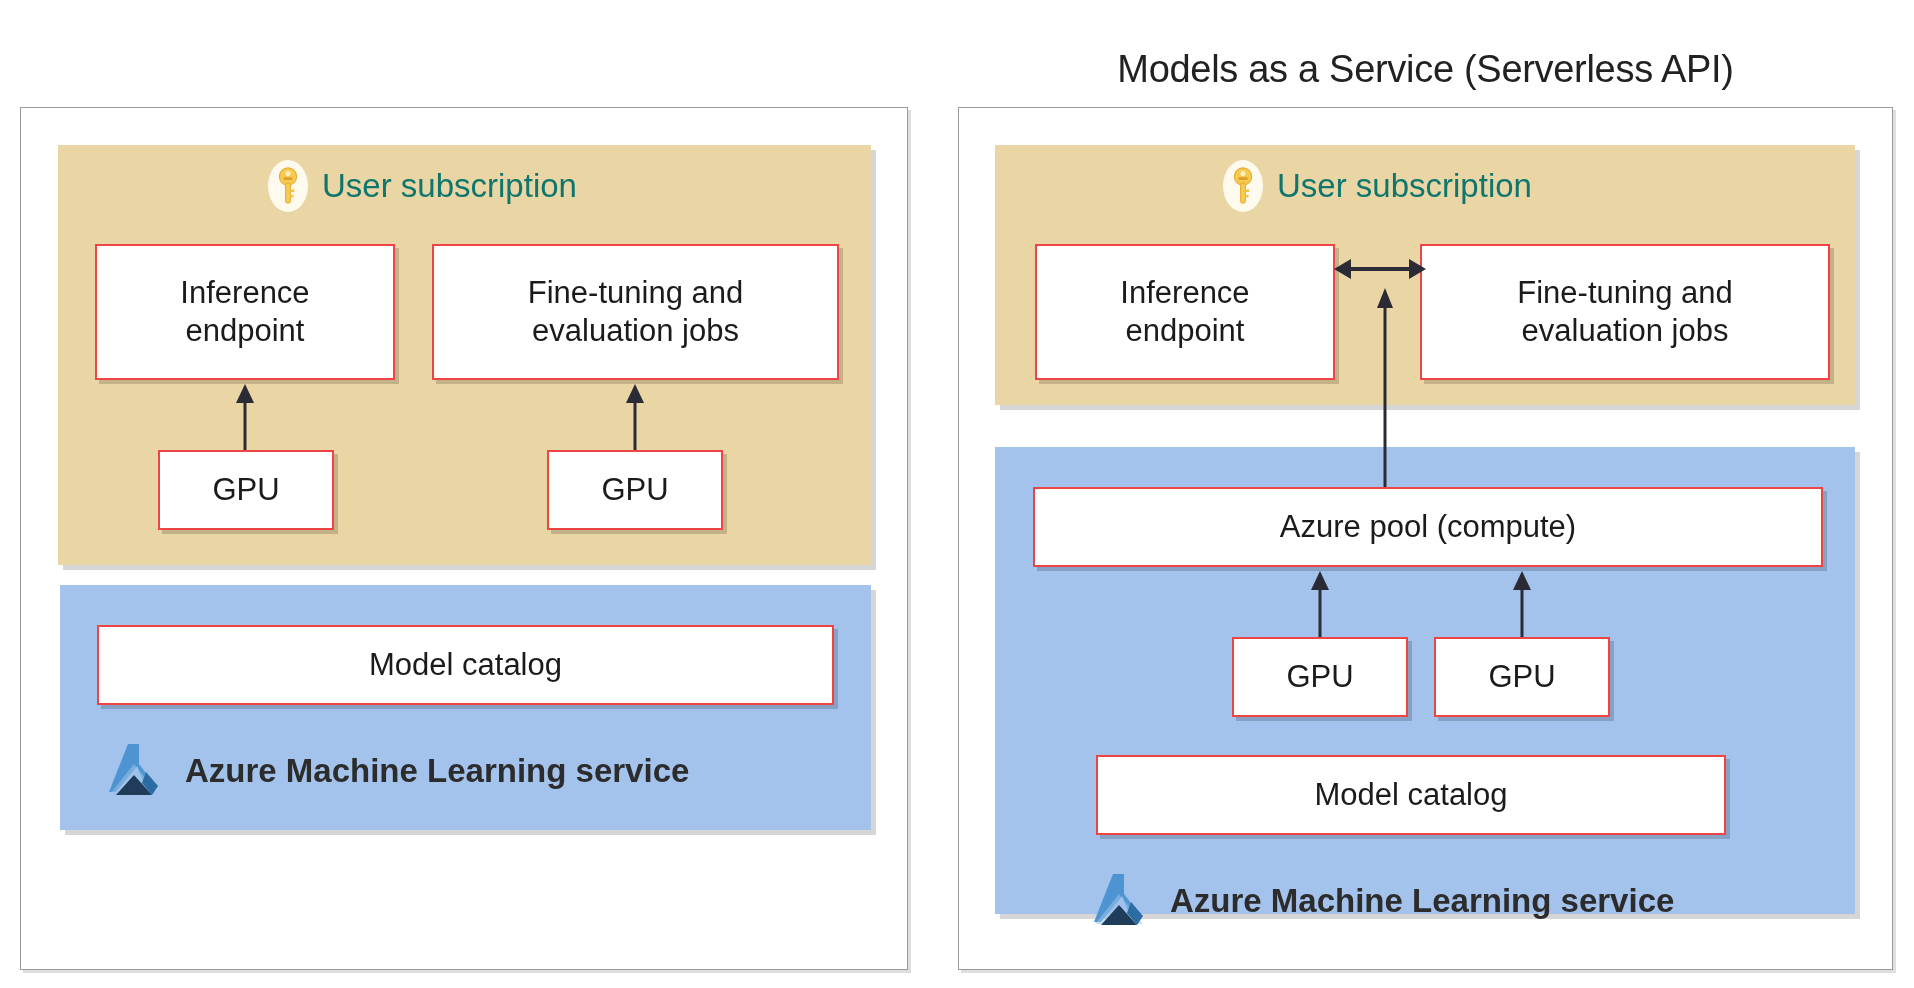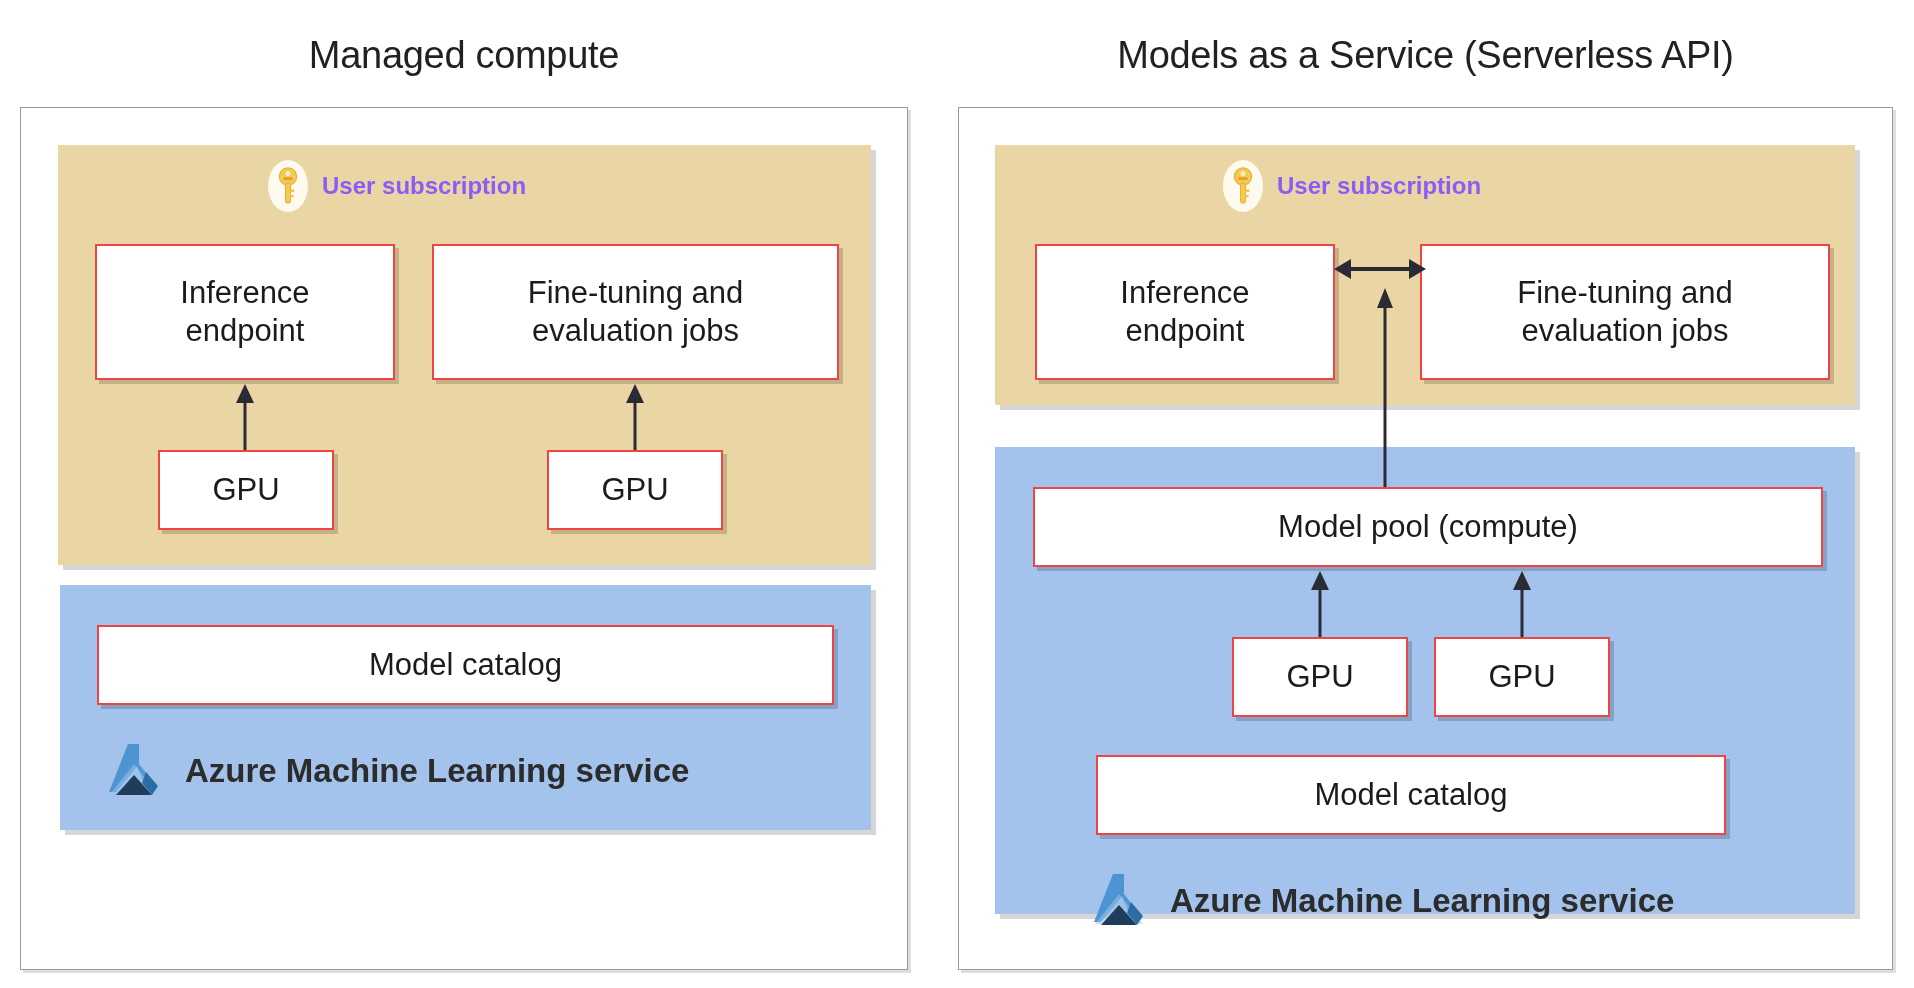--- a/index.html
+++ b/index.html
@@ -21,21 +21,21 @@
   .panel-title {
     position: absolute;
     text-align: center;
     font-size: 38px;
     font-weight: 400;
     color: #212121;
     letter-spacing: -0.3px;
     white-space: nowrap;
   }
   #title-left  { left: 20px;  top: 34px; width: 888px; }
-  #title-right { left: 958px; top: 34px; width: 935px; }
+  #title-right { left: 958px; top: 48px; width: 935px; }
 
   
   .panel {
     position: absolute;
     background: #ffffff;
     border: 1px solid #9a9a9a;
     box-shadow: 3px 3px 0 0 rgba(0,0,0,0.13);
   }
   #panel-left  { left: 20px;  top: 107px; width: 888px; height: 863px; }
   #panel-right { left: 958px; top: 107px; width: 935px; height: 863px; }
@@ -84,23 +84,23 @@
   #box-r-gpu1       { left: 1232px; top: 637px; width: 176px; height: 80px; }
   #box-r-gpu2       { left: 1434px; top: 637px; width: 176px; height: 80px; }
   #box-r-catalog    { left: 1096px; top: 755px; width: 630px; height: 80px; }
 
   
   .zone-header {
     position: absolute;
     display: flex;
     align-items: center;
     gap: 14px;
-    font-size: 24px;
-    font-weight: 700;
-    color: #8b5cf6;
+    font-size: 33px;
+    font-weight: 400;
+    color: #0f766e;
     white-space: nowrap;
   }
   #hdr-left  { left: 268px;  top: 160px; }
   #hdr-right { left: 1223px; top: 160px; }
 
   .key-badge {
     width: 40px; height: 52px;
     border-radius: 50%;
     background: #FEFAEE;
     display: flex;
@@ -140,21 +140,20 @@
   #arr-r-gpu1 { left: 1309px; top: 571px; height: 66px; }
   #arr-r-gpu2 { left: 1511px; top: 571px; height: 66px; }
   #arr-r-vert { left: 1374px; top: 288px; height: 200px; }
   #arr-r-horz { left: 1334px; top: 256px; width: 92px; height: 26px; }
 </style>
 </head>
 <body>
 
 <div class="canvas">
 
-  <div class="panel-title" id="title-left">Managed compute</div>
   <div class="panel-title" id="title-right">Models as a Service (Serverless API)</div>
 
   <div class="panel" id="panel-left"></div>
 
   <div class="zone zone-tan" id="zone-left-tan"></div>
   <div class="zone zone-blue" id="zone-left-blue"></div>
 
   <div class="zone-header" id="hdr-left">
     <span class="key-badge">
       <svg width="26" height="38" viewBox="0 0 26 38">
@@ -262,21 +261,21 @@
   </div>
 
   <div class="arrow-up" id="arr-r-vert">
     <svg width="22" height="200" viewBox="0 0 22 200" preserveAspectRatio="none">
       <line x1="11" y1="200" x2="11" y2="16" stroke="#2B2B35" stroke-width="3"></line>
       <polygon points="11,0 19,20 3,20" fill="#2B2B35"></polygon>
     </svg>
   </div>
 
   <div class="box" id="box-r-modelpool">
-    <span>Model pool (compute)</span>
+    <span>Azure pool (compute)</span>
   </div>
 
   <div class="arrow-up" id="arr-r-gpu1">
     <svg width="22" height="66" viewBox="0 0 22 66">
       <line x1="11" y1="66" x2="11" y2="14" stroke="#2B2B35" stroke-width="3"></line>
       <polygon points="11,0 20,19 2,19" fill="#2B2B35"></polygon>
     </svg>
   </div>
   <div class="arrow-up" id="arr-r-gpu2">
     <svg width="22" height="66" viewBox="0 0 22 66">

